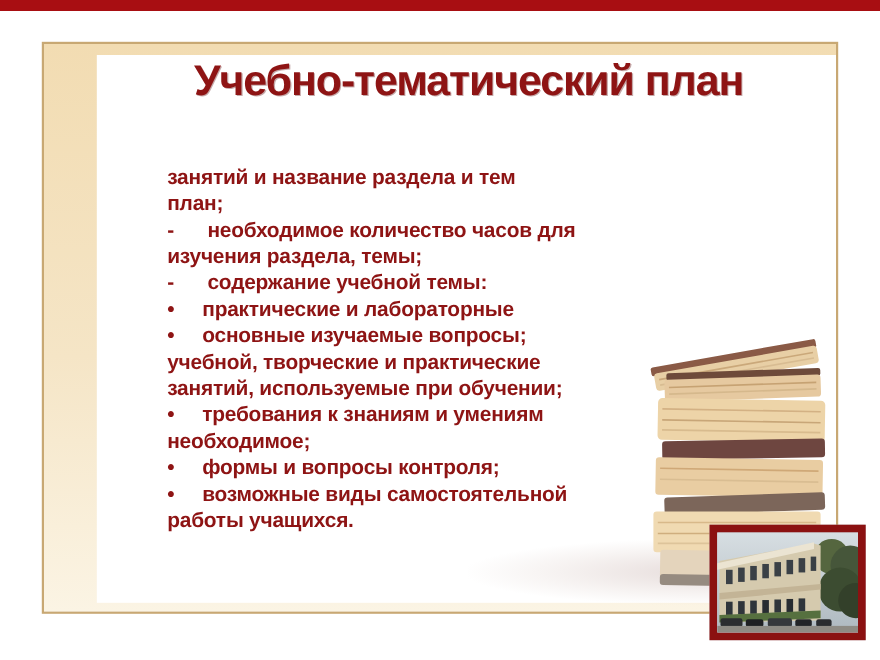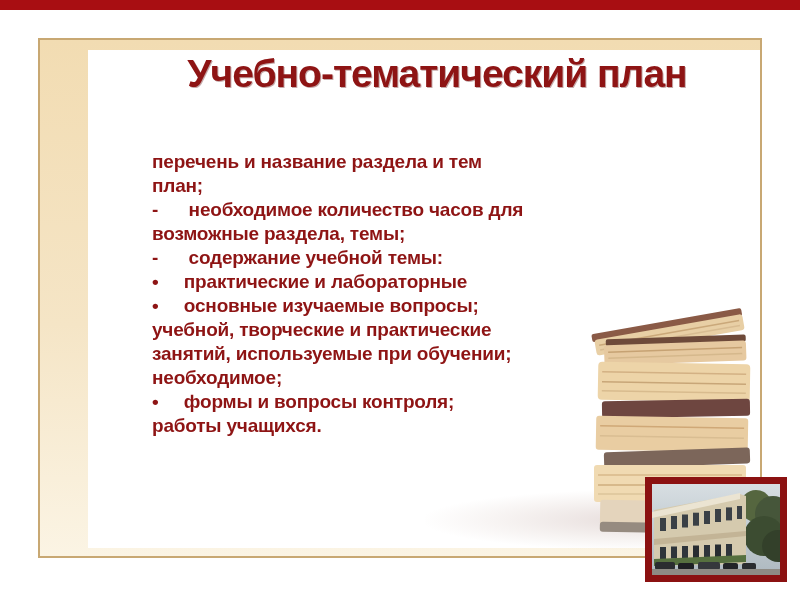--- a/index.html
+++ b/index.html
@@ -24,21 +24,20 @@
     position:absolute;left:88px;top:50px;width:672px;height:498px;background:#ffffff;
   }
 
   .title{
     position:absolute;left:88px;top:52px;width:676px;height:46px;margin:0;
     text-align:center;
     font-size:39px;font-weight:bold;letter-spacing:-1px;
     color:#8e1414;
     text-shadow:1px 1px 0 rgba(90,10,10,.35);
     white-space:nowrap;
-    padding-left:11px;
   }
 
   .body-block{
     position:absolute;left:152px;top:150px;width:450px;
     color:#8e1414;font-weight:bold;font-size:19px;letter-spacing:-0.2px;
   }
   .body-line{height:24px;line-height:24px;white-space:pre;}
 
   
   .books-shadow{
@@ -60,31 +59,33 @@
 <div class="page">
 
   <div class="topbar"></div>
 
   <div class="frame"></div>
   <div class="content"></div>
 
   <h1 class="title">Учебно-тематический план</h1>
 
   <div class="body-block">
-    <div class="body-line">перечень и название раздела и тем</div>
+    <div class="body-line">занятий и название раздела и тем</div>
     <div class="body-line">план;</div>
     <div class="body-line">-&nbsp;&nbsp;&nbsp;&nbsp;&nbsp;&nbsp;необходимое количество часов для</div>
-    <div class="body-line">возможные раздела, темы;</div>
+    <div class="body-line">изучения раздела, темы;</div>
     <div class="body-line">-&nbsp;&nbsp;&nbsp;&nbsp;&nbsp;&nbsp;содержание учебной темы:</div>
     <div class="body-line">•&nbsp;&nbsp;&nbsp;&nbsp;&nbsp;практические и лабораторные</div>
     <div class="body-line">•&nbsp;&nbsp;&nbsp;&nbsp;&nbsp;основные изучаемые вопросы;</div>
     <div class="body-line">учебной, творческие и практические</div>
     <div class="body-line">занятий, используемые при обучении;</div>
+    <div class="body-line">•&nbsp;&nbsp;&nbsp;&nbsp;&nbsp;требования к знаниям и умениям</div>
     <div class="body-line">необходимое;</div>
     <div class="body-line">•&nbsp;&nbsp;&nbsp;&nbsp;&nbsp;формы и вопросы контроля;</div>
+    <div class="body-line">•&nbsp;&nbsp;&nbsp;&nbsp;&nbsp;возможные виды самостоятельной</div>
     <div class="body-line">работы учащихся.</div>
   </div>
 
   <div class="books-shadow"></div>
 
   <svg class="books" viewBox="0 0 170 255" xmlns="http://www.w3.org/2000/svg">
 
     <g transform="rotate(-10 80 45)">
       <rect x="4" y="34" width="152" height="8" rx="2" fill="#8a5a46"></rect>
       <rect x="6" y="40" width="150" height="16" rx="3" fill="#e8cfa5"></rect>

